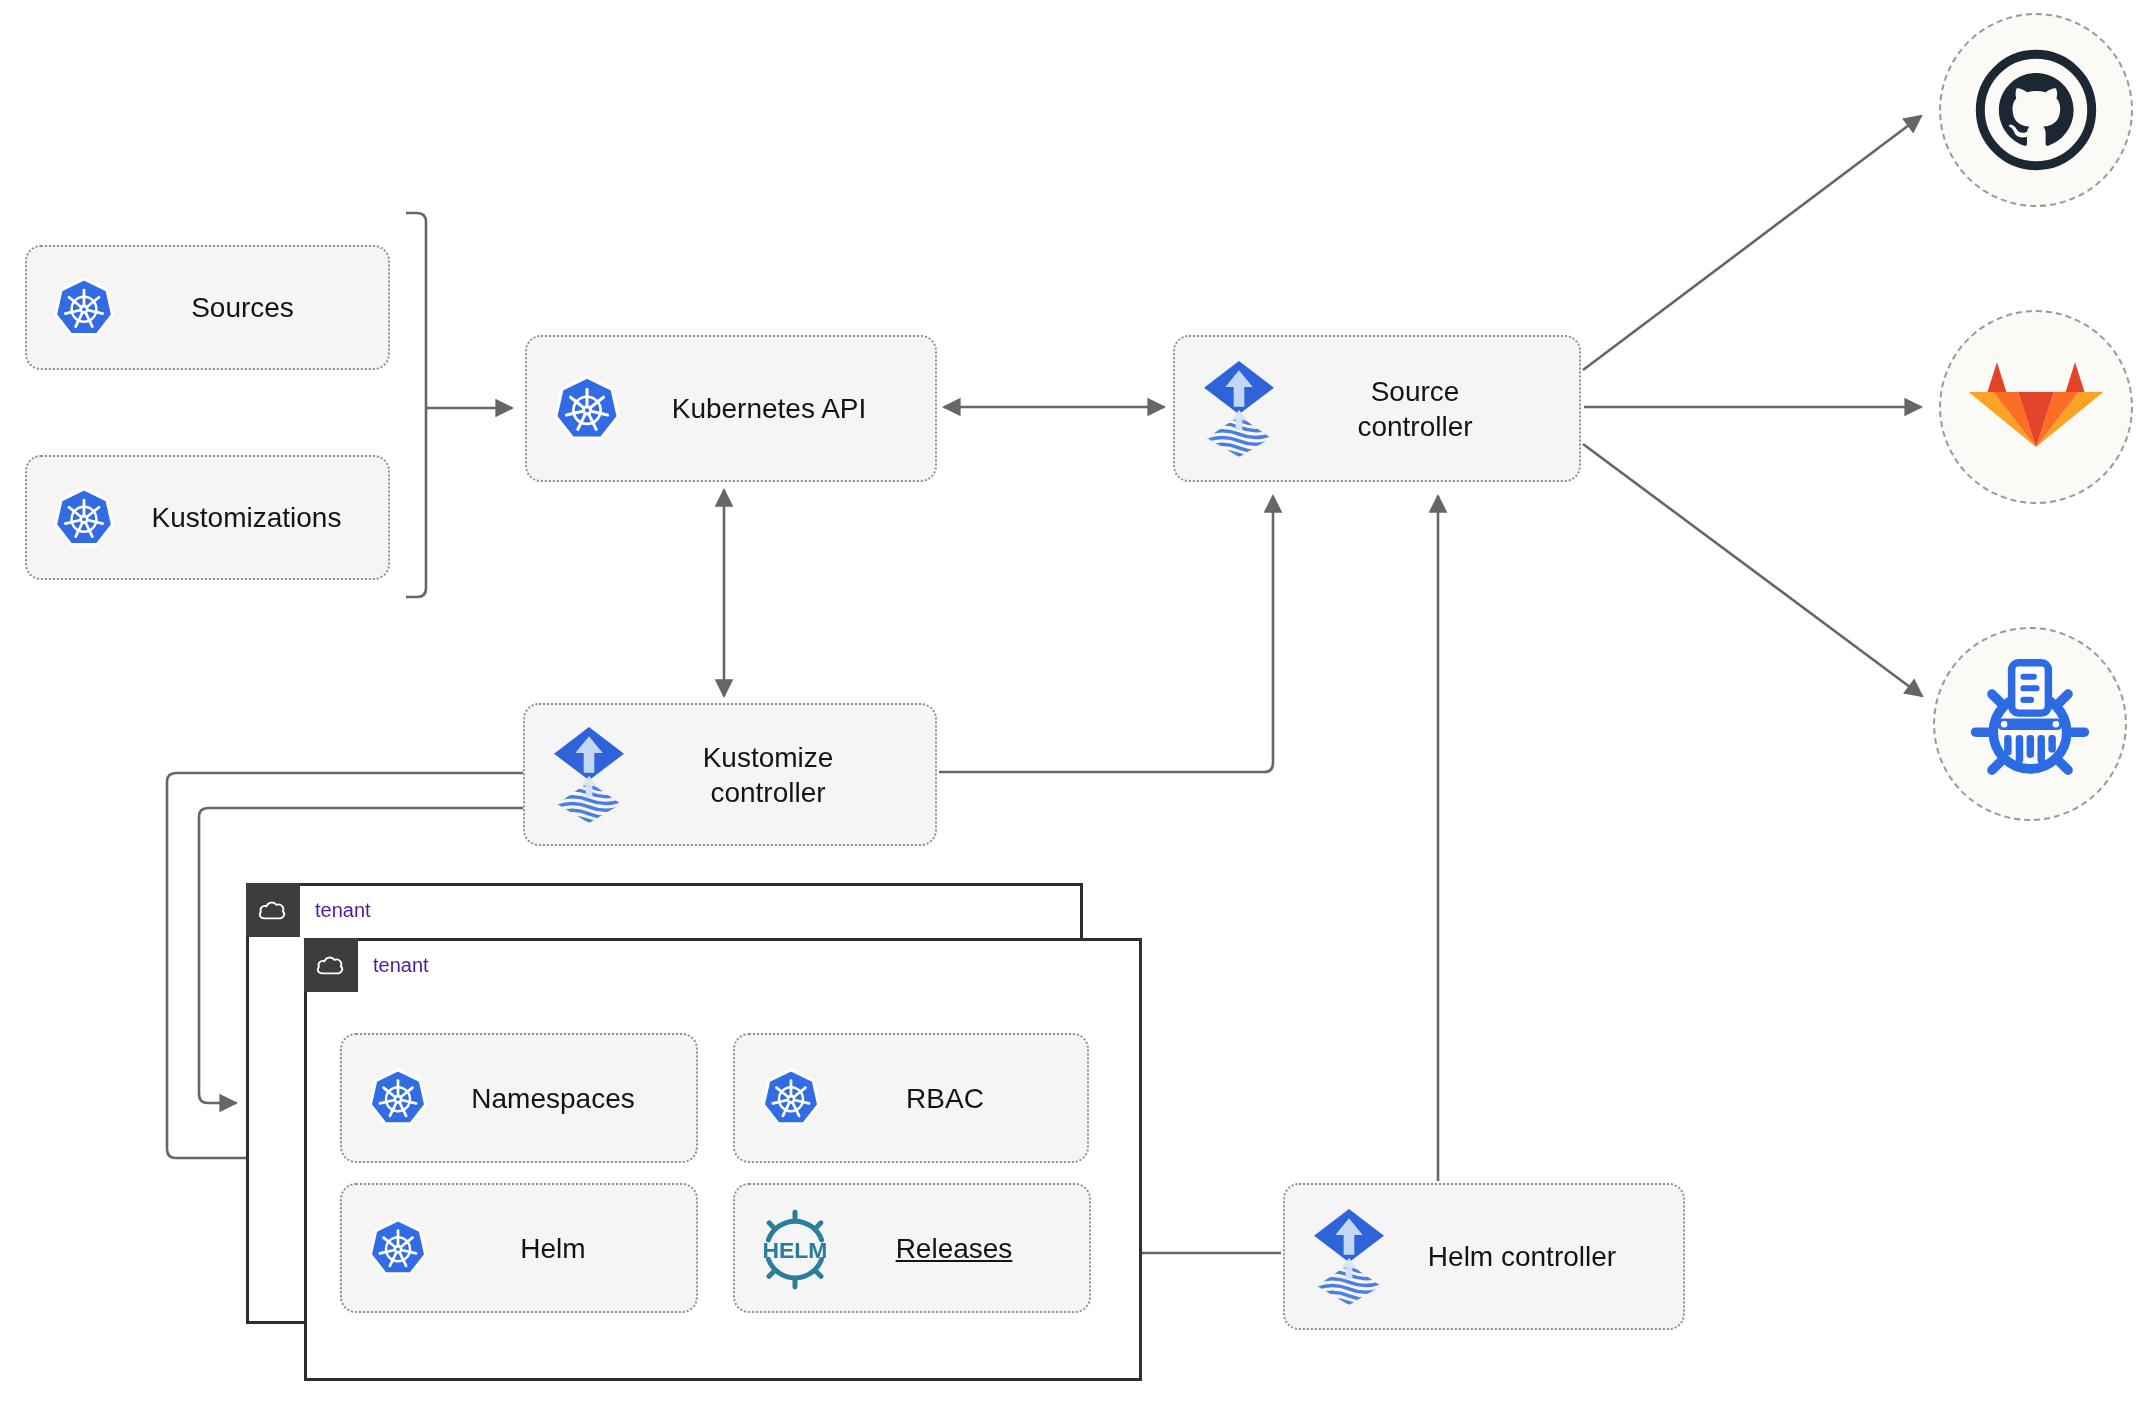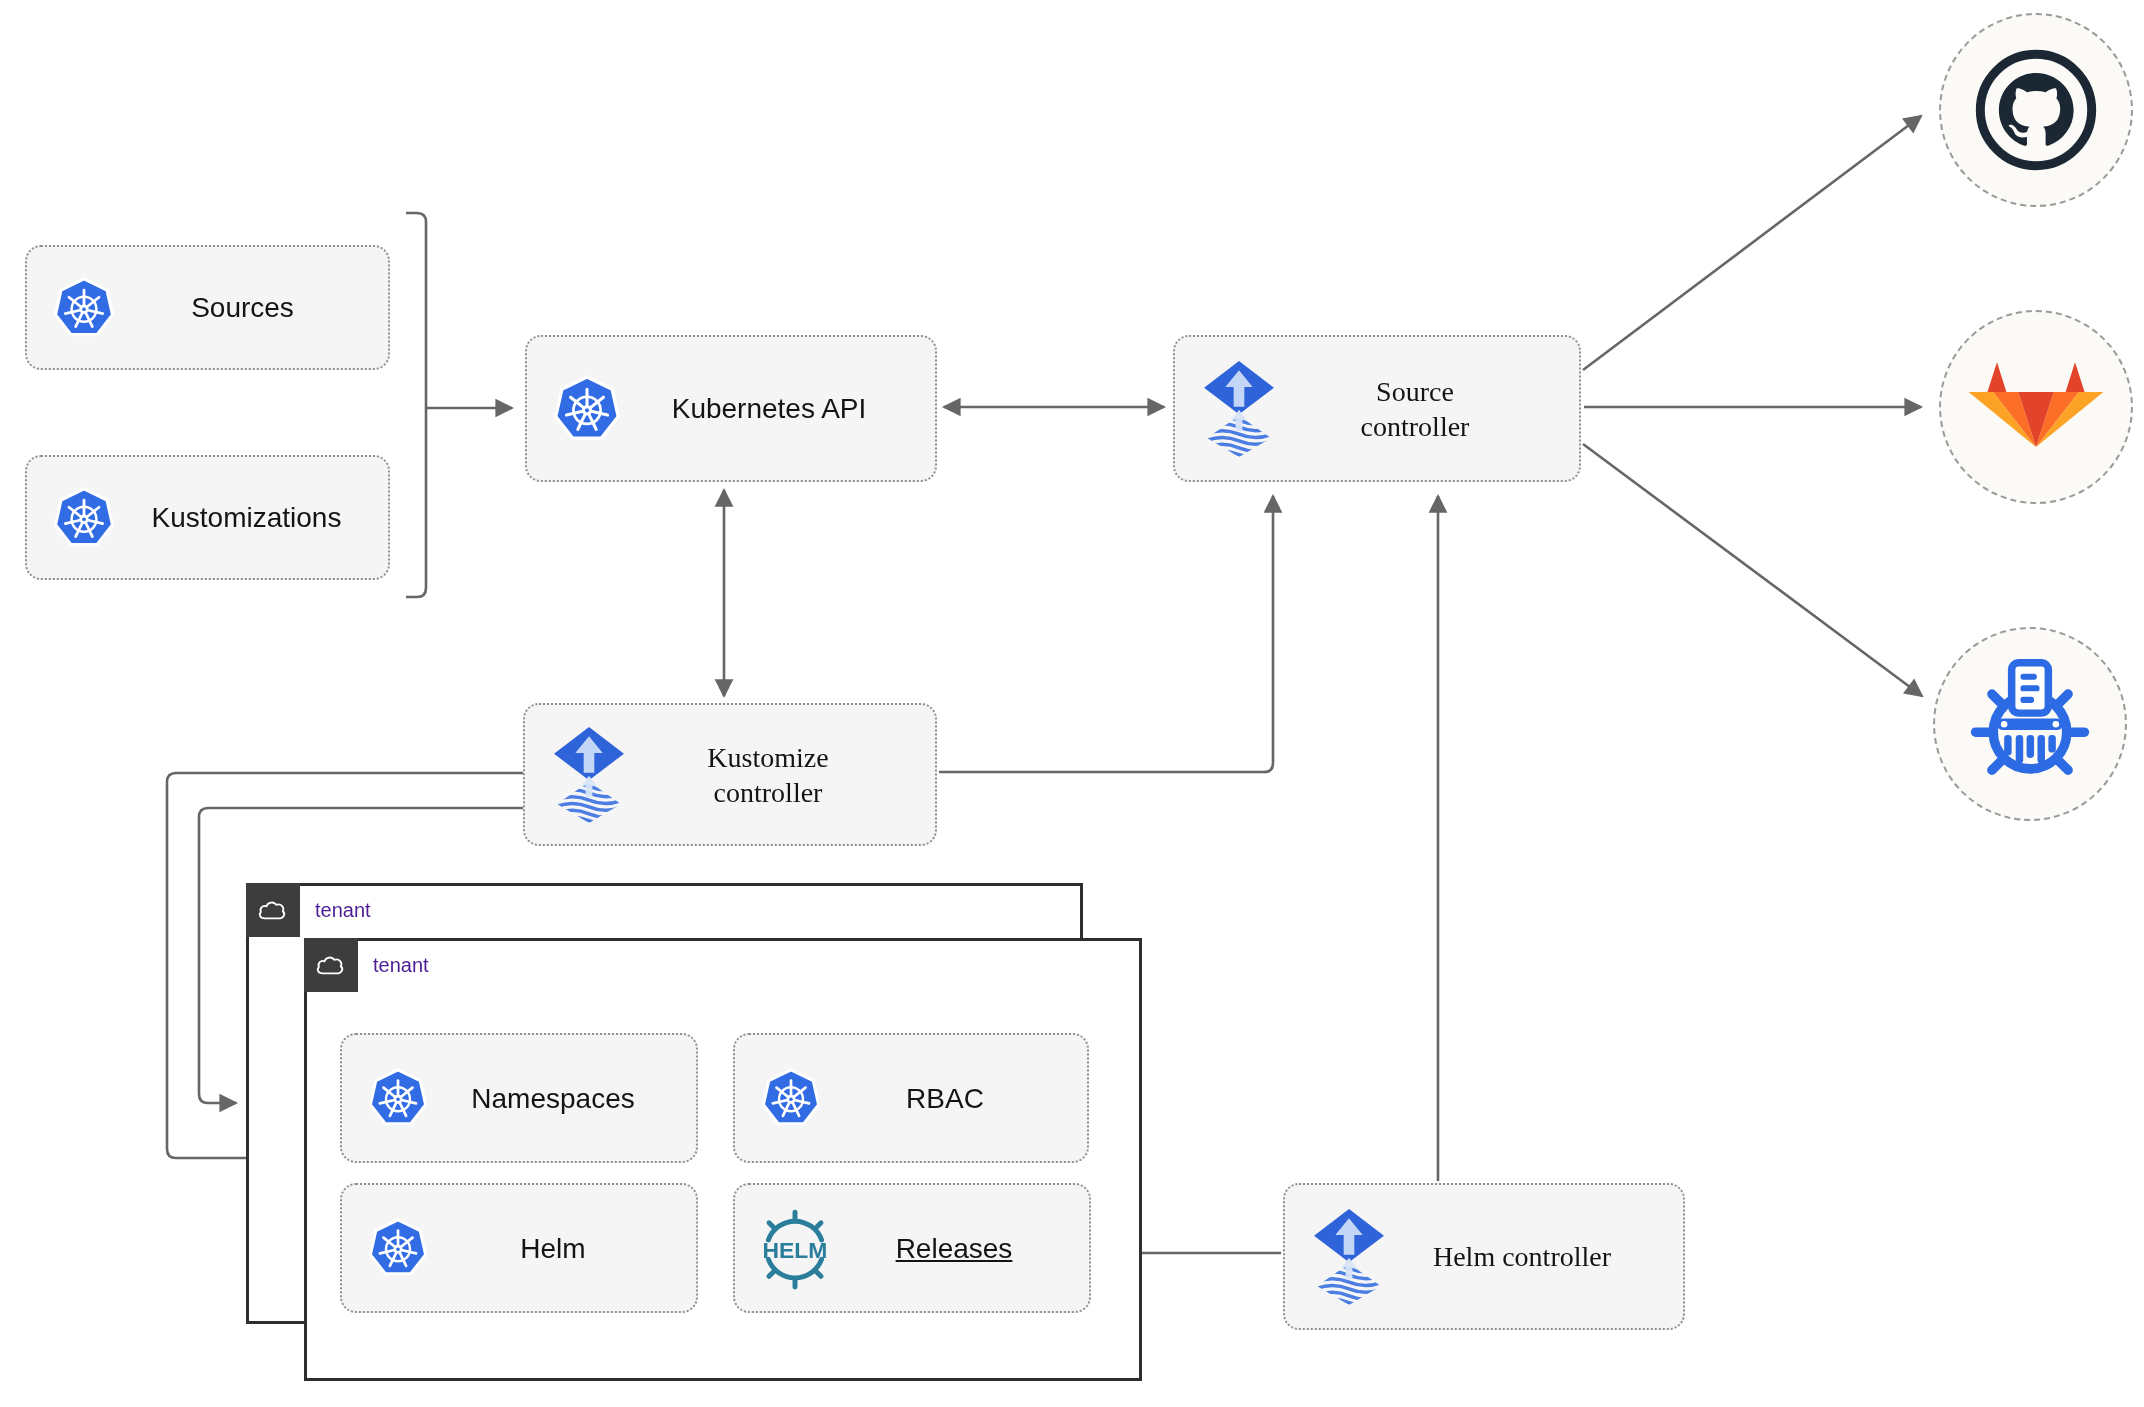--- a/index.html
+++ b/index.html
@@ -4,21 +4,21 @@
 <style>
   html,body{margin:0;padding:0;background:#ffffff;}
   .canvas{position:relative;width:2144px;height:1407px;background:#ffffff;overflow:hidden;
           font-family:"Liberation Sans",sans-serif;color:#141414;}
   svg.connectors{position:absolute;left:0;top:0;pointer-events:none;}
   .node{position:absolute;background:#f5f5f5;border:2px dotted #8f8f8f;border-radius:16px;
         display:flex;align-items:center;box-sizing:border-box;}
   .node .nico{flex:0 0 auto;margin-left:26px;}
   .node .lbl{flex:1 1 auto;text-align:center;font-size:28px;line-height:1.25;color:#141414;
              padding-right:18px;}
-  .node .lbl.wrap{flex:none;width:190px;margin:10px auto;padding-right:26px;font-family:Liberation Serif, serif;}
+  .node .lbl.wrap{flex:none;width:190px;margin:10px auto;padding-right:26px;}
   .tenant{position:absolute;background:#ffffff;border:3px solid #2e2e2e;box-sizing:border-box;}
   .tenant-tag{position:absolute;top:-3px;left:-3px;width:54px;height:54px;background:#3d3d3d;
               display:flex;align-items:center;justify-content:center;}
   .tenant-name{position:absolute;left:66px;top:13px;font-size:20px;color:#4c1d95;}
   .remote{position:absolute;width:194px;height:194px;border-radius:50%;
           border:2.5px dashed #9a9a9a;background:#fbfaf7;display:flex;align-items:center;
           justify-content:center;box-sizing:border-box;}
   .hidden-defs{position:absolute;width:0;height:0;overflow:hidden;}
 </style>
 </head>

